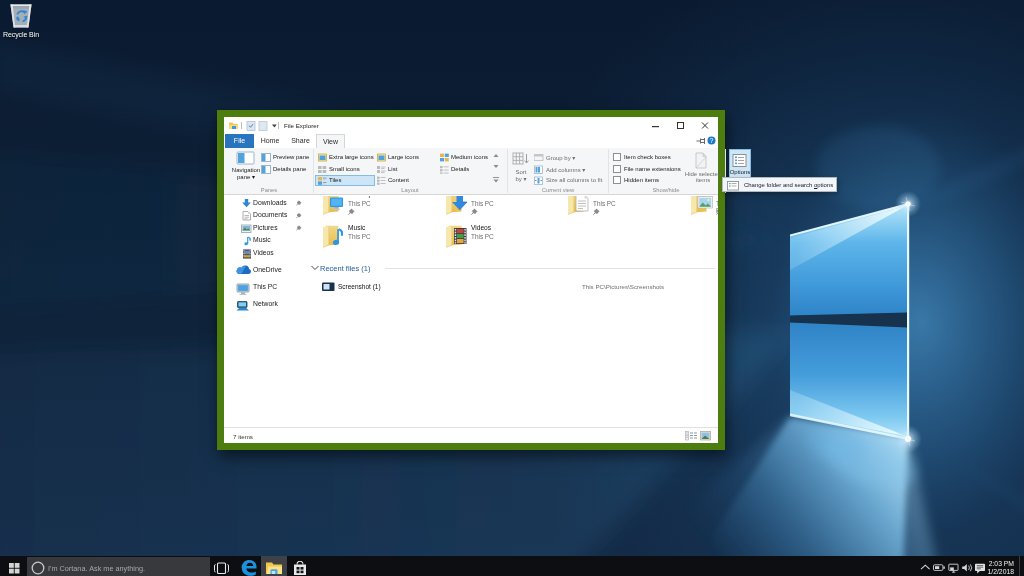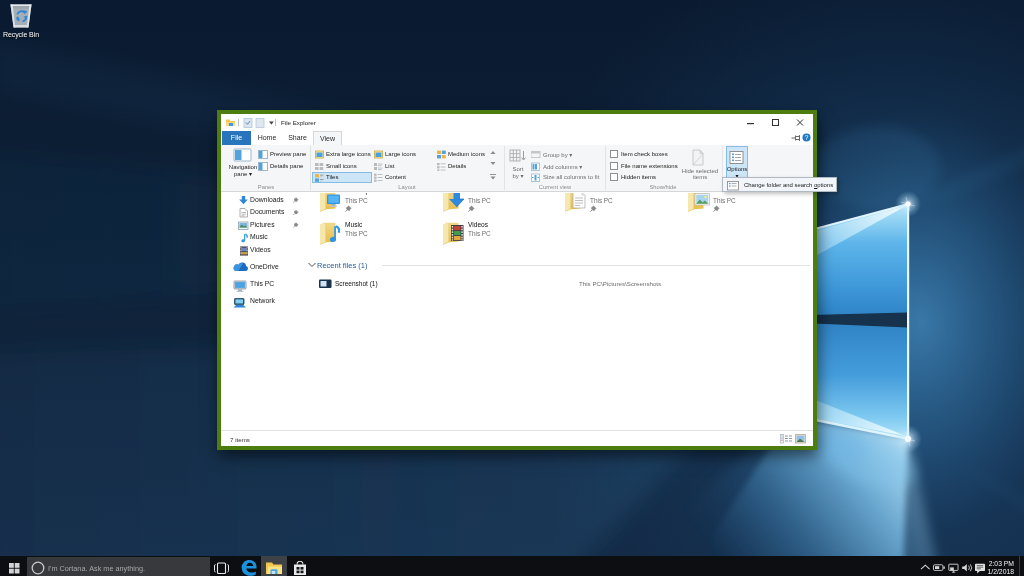--- a/index.html
+++ b/index.html
@@ -2,22 +2,22 @@
 <html><head>
 <meta charset="utf-8">
 <style>
 * { margin:0; padding:0; box-sizing:border-box; }
 html,body { width:1024px; height:576px; overflow:hidden; }
 body { font-family:"Liberation Sans", sans-serif; position:relative; background:#0d2340; }
 .abs { position:absolute; }
 #wall { position:absolute; left:0; top:0; }
 
 #win {
-  position:absolute; left:217px; top:110px; width:600px; height:340px;
-  background:#fff; border:4px solid #4d7c0f;
+  position:absolute; left:217px; top:110px; width:508px; height:340px;
+  background:#fff; border:7px solid #4d7c0f;
   box-shadow: 2px 6px 14px rgba(0,0,0,0.55);
   font-size:7px; color:#1a1a1a;
 }
 #titlebar { position:absolute; left:0; top:0; width:100%; height:17px; background:#fff; }
 #tabrow { position:absolute; left:0; top:17px; width:100%; height:14px; background:#fff; }
 #ribbon { position:absolute; left:0; top:31px; width:100%; height:47px; background:#f5f6f7; border-bottom:1px solid #d5d6d7; }
 #navpane { position:absolute; left:0; top:79px; width:93px; height:245px; background:#fff; }
 #mainpane { position:absolute; left:93px; top:79px; right:0; height:245px; background:#fff; overflow:hidden; }
 #statusbar { position:absolute; left:0; bottom:0; width:100%; height:16px; background:#fff; border-top:1px solid #e0e0e0; }
 .tab { position:absolute; top:0; height:14px; line-height:14px; text-align:center; color:#2b2b2b; font-size:7px; }

